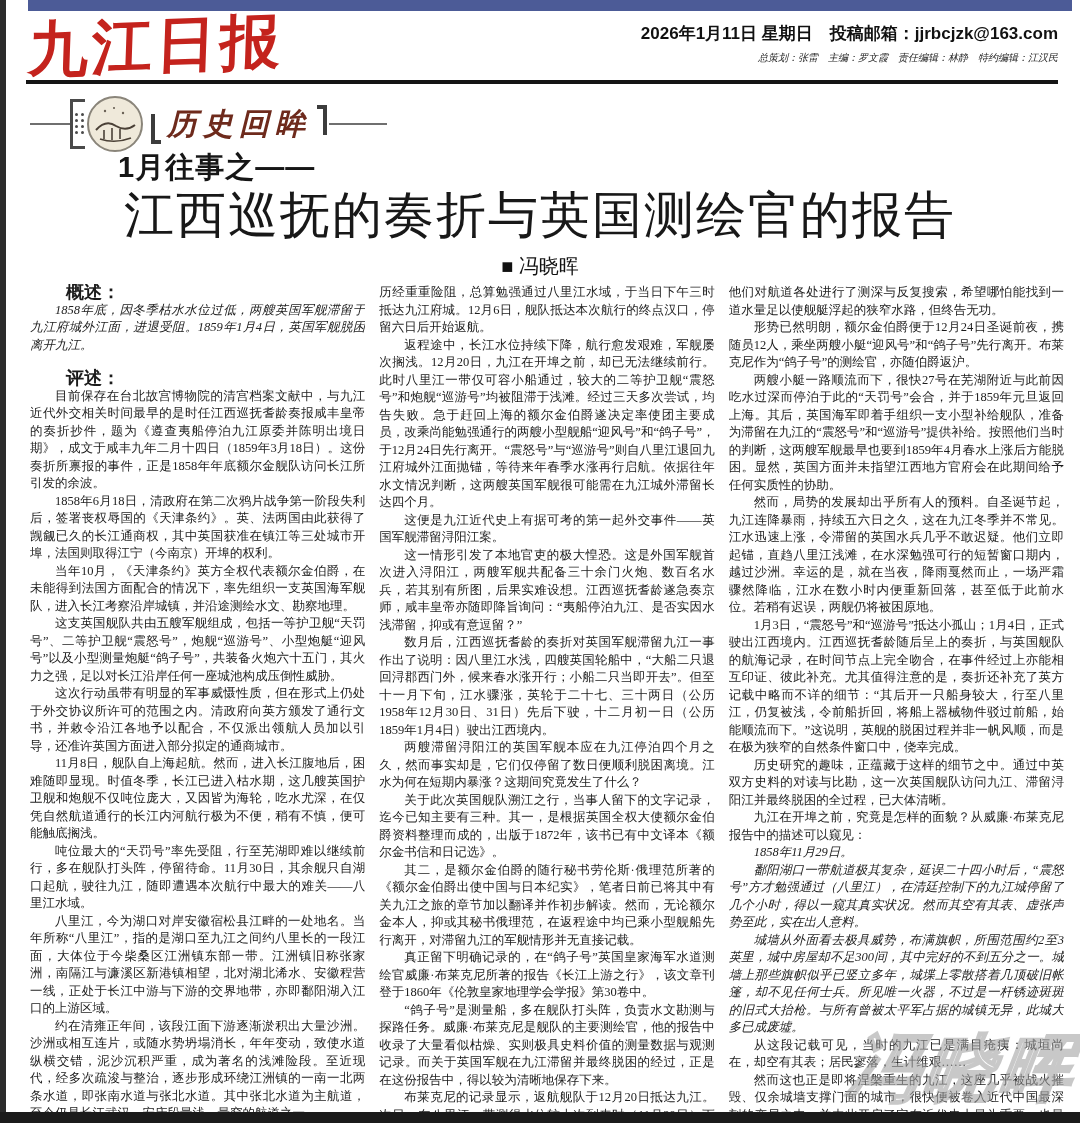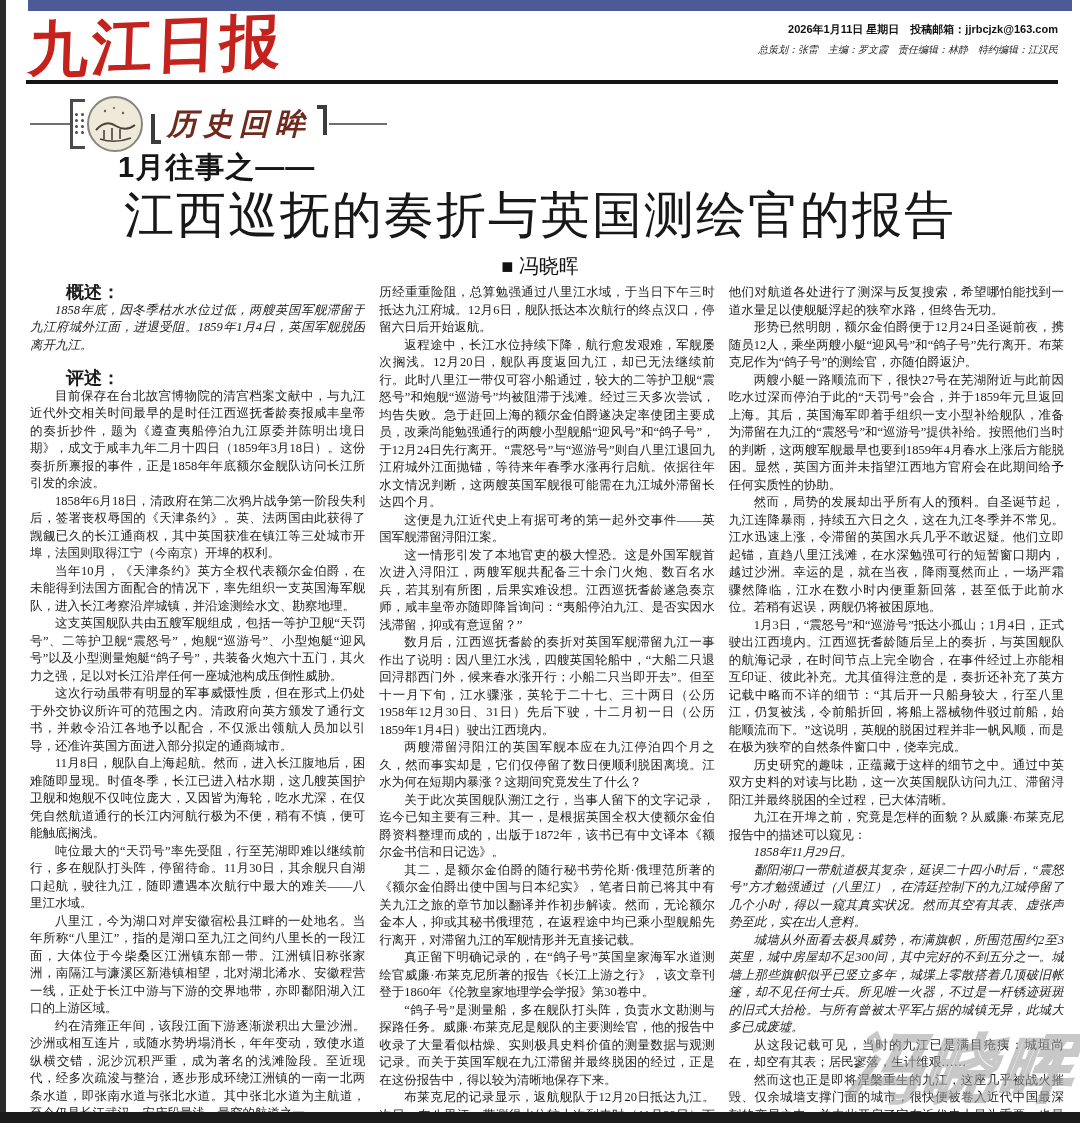--- a/index.html
+++ b/index.html
@@ -7,21 +7,21 @@
         font-family:"Liberation Serif",serif;color:#1d1d1d;box-sizing:border-box;}
   .left-edge{position:absolute;left:0;top:0;width:6px;height:100%;background:#2b2b2b;}
   .top-notch{position:absolute;left:6px;top:0;width:22px;height:11px;background:#ffffff;}
   .top-bar{position:absolute;left:28px;top:0;right:8px;height:11px;}
   .bottom-bar{position:absolute;left:0;bottom:0;width:100%;height:11px;background:#1b1b1b;}
 
   .masthead{position:absolute;left:28px;right:22px;top:14px;display:flex;justify-content:space-between;align-items:flex-start;}
   .logo{font-size:60px;font-weight:bold;line-height:1.0;letter-spacing:4px;
         font-family:"Liberation Serif",serif;transform:rotate(-2deg) skewX(-4deg);margin-top:2px;}
   .masthead-right{text-align:right;padding-top:8px;}
-  .date-line{font-size:11px;font-weight:bold;font-family:"Liberation Sans",sans-serif;color:#111;}
+  .date-line{font-size:17px;font-weight:bold;font-family:"Liberation Sans",sans-serif;color:#111;}
   .staff-line{font-size:10px;font-style:italic;margin-top:6px;color:#222;}
   .masthead-rule{position:absolute;left:26px;right:22px;top:80px;border-top:4px solid #151515;}
 
   .badge-row{position:absolute;left:30px;top:96px;display:flex;align-items:center;height:56px;}
   .hline{border-top:2px solid #6f6f6f;height:0;}
   .hl1{width:40px;}
   .hl2{width:58px;}
   .bracket-open{width:15px;height:50px;border:3px solid #4a4a4a;border-right:none;display:flex;align-items:center;justify-content:center;box-sizing:border-box;}
   .dots{display:grid;grid-template-columns:repeat(2,4px);grid-auto-rows:4px;gap:2px;margin-left:2px;}
   .dots i{width:3px;height:3px;background:#4a4a4a;border-radius:50%;}
@@ -113,21 +113,21 @@
         <p>当年10月，《天津条约》英方全权代表额尔金伯爵，在未能得到法国方面配合的情况下，率先组织一支英国海军舰队，进入长江考察沿岸城镇，并沿途测绘水文、勘察地理。</p>
         <p>这支英国舰队共由五艘军舰组成，包括一等护卫舰“天罚号”、二等护卫舰“震怒号”，炮舰“巡游号”、小型炮艇“迎风号”以及小型测量炮艇“鸽子号”，共装备火炮六十五门，其火力之强，足以对长江沿岸任何一座城池构成压倒性威胁。</p>
         <p>这次行动虽带有明显的军事威慑性质，但在形式上仍处于外交协议所许可的范围之内。清政府向英方颁发了通行文书，并敕令沿江各地予以配合，不仅派出领航人员加以引导，还准许英国方面进入部分拟定的通商城市。</p>
         <p>11月8日，舰队自上海起航。然而，进入长江腹地后，困难随即显现。时值冬季，长江已进入枯水期，这几艘英国护卫舰和炮舰不仅吨位庞大，又因皆为海轮，吃水尤深，在仅凭自然航道通行的长江内河航行极为不便，稍有不慎，便可能触底搁浅。</p>
         <p>吨位最大的“天罚号”率先受阻，行至芜湖即难以继续前行，多在舰队打头阵，停留待命。11月30日，其余舰只自湖口起航，驶往九江，随即遭遇本次航行中最大的难关——八里江水域。</p>
         <p>八里江，今为湖口对岸安徽宿松县江畔的一处地名。当年所称“八里江”，指的是湖口至九江之间约八里长的一段江面，大体位于今柴桑区江洲镇东部一带。江洲镇旧称张家洲，南隔江与濂溪区新港镇相望，北对湖北浠水、安徽程营一线，正处于长江中游与下游的交界地带，亦即鄱阳湖入江口的上游区域。</p>
         <p>约在清雍正年间，该段江面下游逐渐淤积出大量沙洲。沙洲或相互连片，或随水势坍塌消长，年年变动，致使水道纵横交错，泥沙沉积严重，成为著名的浅滩险段。至近现代，经多次疏浚与整治，逐步形成环绕江洲镇的一南一北两条水道，即张南水道与张北水道。其中张北水道为主航道，至今仍是长江武汉—安庆段最浅、最窄的航道之一。</p>
       </div>
     <div class="col">
         <p class="cont">历经重重险阻，总算勉强通过八里江水域，于当日下午三时抵达九江府城。12月6日，舰队抵达本次航行的终点汉口，停留六日后开始返航。</p>
-        <p>返程途中，长江水位持续下降，航行愈发艰难，军舰屡次搁浅。12月20日，舰队再度返回九江，却已无法继续前行。此时八里江一带仅可容小船通过，较大的二等护卫舰“震怒号”和炮舰“巡游号”均被阻滞于浅滩。经过三天多次尝试，均告失败。急于赶回上海的额尔金伯爵遂决定率使团主要成员，改乘尚能勉强通行的两艘小型舰船“迎风号”和“鸽子号”，于12月24日先行离开。“震怒号”与“巡游号”则自八里江退回九江府城外江面抛锚，等待来年春季水涨再行启航。依据往年水文情况判断，这两艘英国军舰很可能需在九江城外滞留长达四个月。</p>
+        <p>返程途中，长江水位持续下降，航行愈发艰难，军舰屡次搁浅。12月20日，九江在开埠之前，却已无法继续前行。此时八里江一带仅可容小船通过，较大的二等护卫舰“震怒号”和炮舰“巡游号”均被阻滞于浅滩。经过三天多次尝试，均告失败。急于赶回上海的额尔金伯爵遂决定率使团主要成员，改乘尚能勉强通行的两艘小型舰船“迎风号”和“鸽子号”，于12月24日先行离开。“震怒号”与“巡游号”则自八里江退回九江府城外江面抛锚，等待来年春季水涨再行启航。依据往年水文情况判断，这两艘英国军舰很可能需在九江城外滞留长达四个月。</p>
         <p>这便是九江近代史上有据可考的第一起外交事件——英国军舰滞留浔阳江案。</p>
         <p>这一情形引发了本地官吏的极大惶恐。这是外国军舰首次进入浔阳江，两艘军舰共配备三十余门火炮、数百名水兵，若其别有所图，后果实难设想。江西巡抚耆龄遂急奏京师，咸丰皇帝亦随即降旨询问：“夷船停泊九江、是否实因水浅滞留，抑或有意逗留？”</p>
         <p>数月后，江西巡抚耆龄的奏折对英国军舰滞留九江一事作出了说明：因八里江水浅，四艘英国轮船中，“大船二只退回浔郡西门外，候来春水涨开行；小船二只当即开去”。但至十一月下旬，江水骤涨，英轮于二十七、三十两日（公历1958年12月30日、31日）先后下驶，十二月初一日（公历1859年1月4日）驶出江西境内。</p>
         <p>两艘滞留浔阳江的英国军舰本应在九江停泊四个月之久，然而事实却是，它们仅停留了数日便顺利脱困离境。江水为何在短期内暴涨？这期间究竟发生了什么？</p>
         <p>关于此次英国舰队溯江之行，当事人留下的文字记录，迄今已知主要有三种。其一，是根据英国全权大使额尔金伯爵资料整理而成的，出版于1872年，该书已有中文译本《额尔金书信和日记选》。</p>
         <p>其二，是额尔金伯爵的随行秘书劳伦斯·俄理范所著的《额尔金伯爵出使中国与日本纪实》，笔者日前已将其中有关九江之旅的章节加以翻译并作初步解读。然而，无论额尔金本人，抑或其秘书俄理范，在返程途中均已乘小型舰船先行离开，对滞留九江的军舰情形并无直接记载。</p>
         <p>真正留下明确记录的，在“鸽子号”英国皇家海军水道测绘官威廉·布莱克尼所著的报告《长江上游之行》，该文章刊登于1860年《伦敦皇家地理学会学报》第30卷中。</p>
         <p>“鸽子号”是测量船，多在舰队打头阵，负责水文勘测与探路任务。威廉·布莱克尼是舰队的主要测绘官，他的报告中收录了大量看似枯燥、实则极具史料价值的测量数据与观测记录。而关于英国军舰在九江滞留并最终脱困的经过，正是在这份报告中，得以较为清晰地保存下来。</p>
         <p>布莱克尼的记录显示，返航舰队于12月20日抵达九江。次日，在八里江一带测得水位较上次到来时（11月29日）下降了7英尺（约2.1米），水深仅余11英尺（约3.3米）。</p>
       </div>

